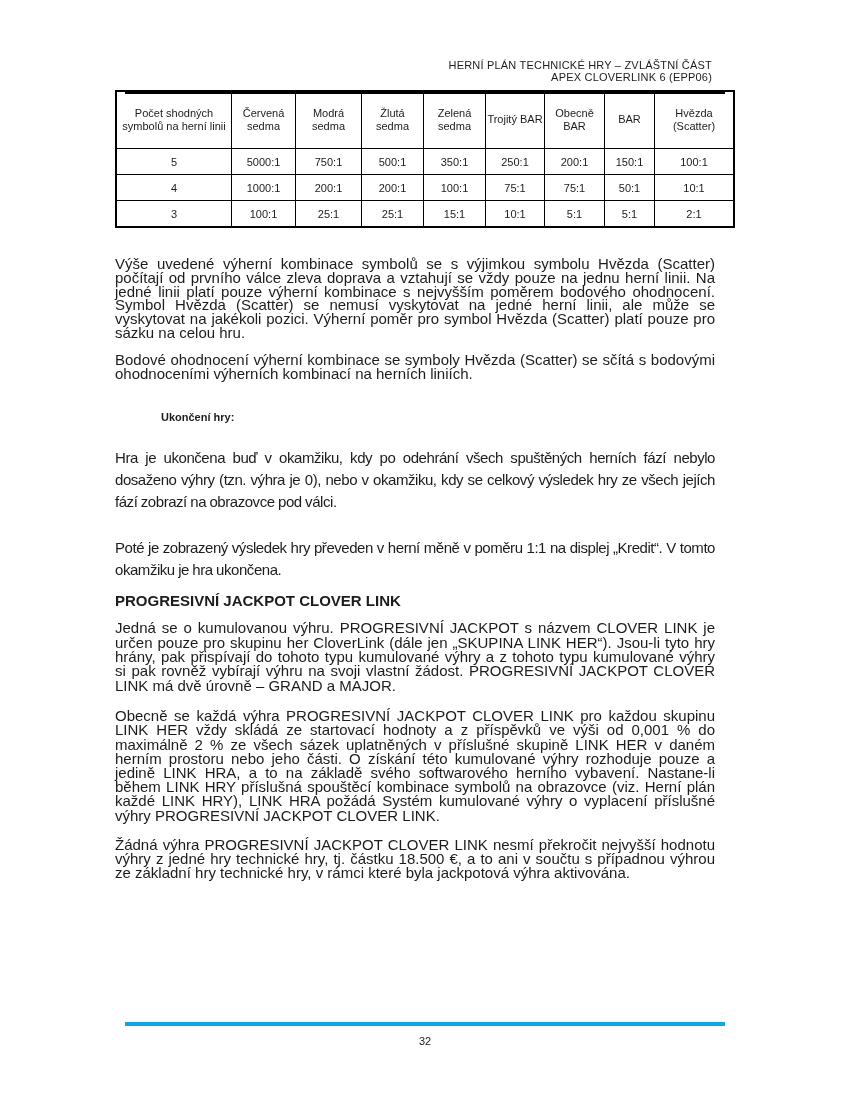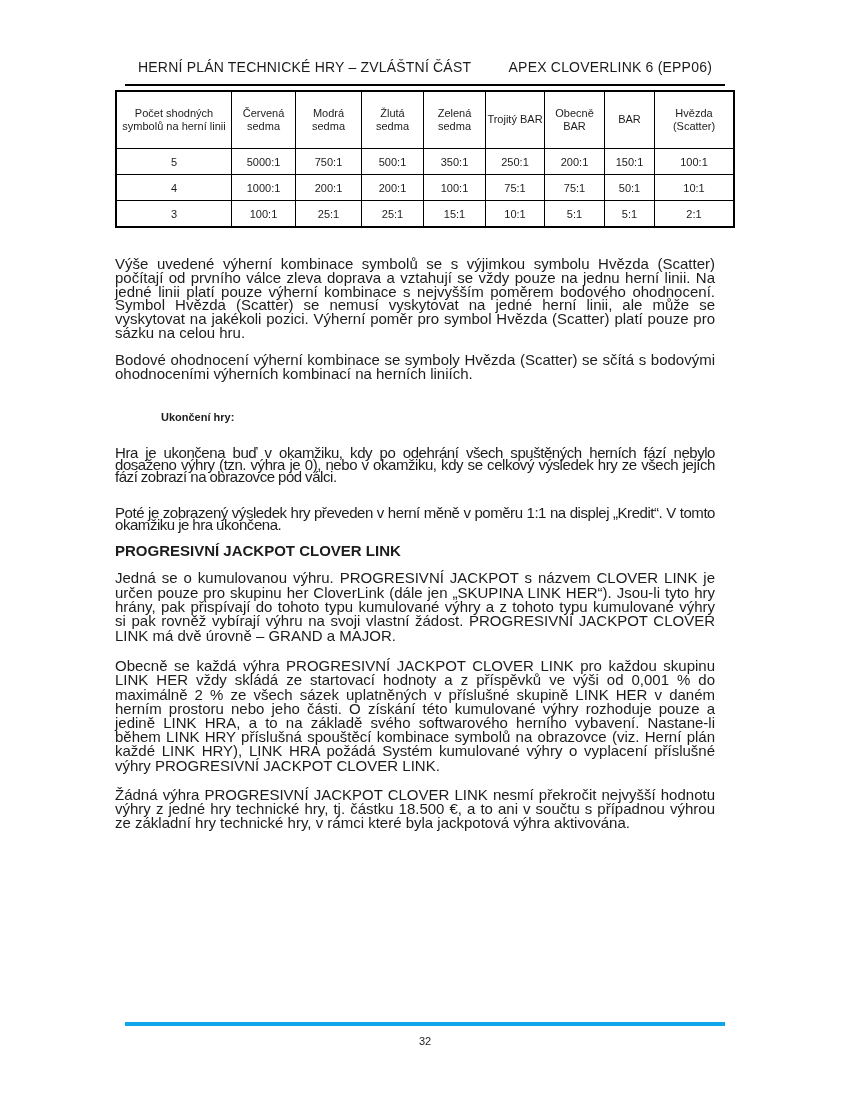--- a/index.html
+++ b/index.html
@@ -21,23 +21,24 @@
     position: absolute;
     top: 59px;
     left: 125px;
     width: 600px;
     box-sizing: border-box;
     display: flex;
     justify-content: space-between;
     align-items: flex-end;
     padding: 0 13px 9px 13px;
     border-bottom: 2px solid #000;
-    font-size: 14px;
+    font-size: 11px;
     letter-spacing: 0.2px;
     white-space: nowrap;
+    flex-direction: column;
   }
   
   .content {
     position: absolute;
     top: 90px;
     left: 115px;
     width: 600px;
   }
   
   table.paytable {
@@ -79,21 +80,21 @@
   
   .content p {
     font-size: 15px;
     line-height: 13.8px;
     text-align: justify;
     margin: 0 0 13px 0;
   }
   p.first-after-table { margin-top: 29px; }
   p.narrow {
     letter-spacing: -0.45px;
-    line-height: 12px;
+    line-height: 22px;
     word-spacing: -0.3px;
     margin-top: 24px;
   }
   .run-in-heading {
     font-size: 11px;
     font-weight: bold;
     margin: 31px 0 13px 10px;
     padding-left: 36px;
   }
   .section-title {

